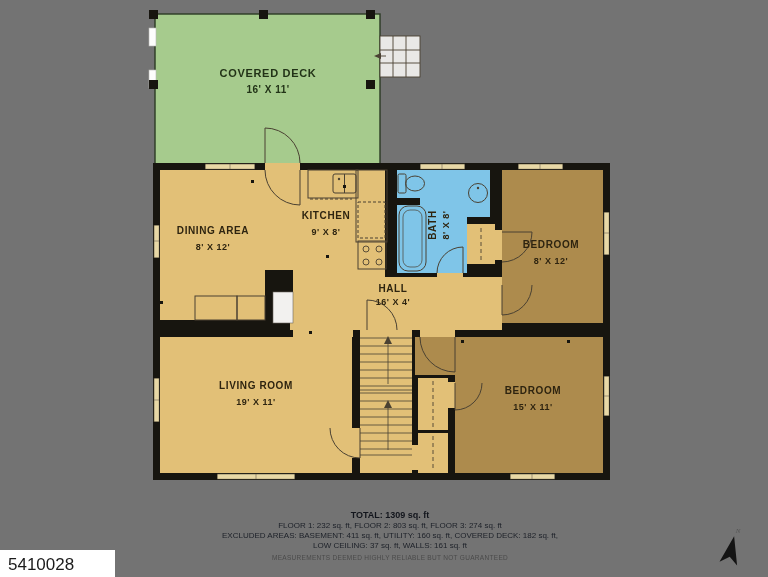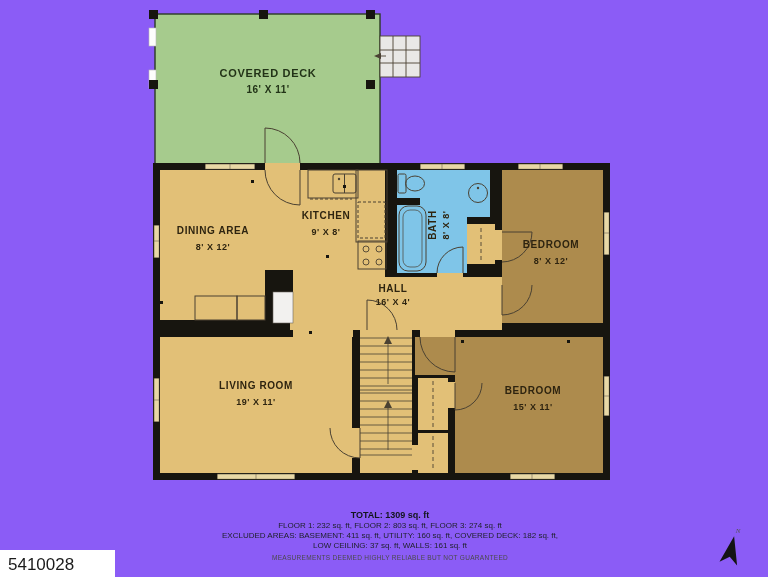--- a/index.html
+++ b/index.html
@@ -1,16 +1,16 @@
 <!DOCTYPE html>
 <html><head>
 <meta charset="utf-8">
 <style>
   html,body{margin:0;padding:0;background:#e9e8e6;}
-  .stage{position:relative;width:768px;height:577px;background:#8b5cf6;overflow:hidden;
+  .stage{position:relative;width:768px;height:577px;background:#737373;overflow:hidden;
          font-family:"Liberation Sans",sans-serif;}
   svg{display:block}
   .room-name{font:bold 10px "Liberation Sans",sans-serif;fill:#2e2410;letter-spacing:.6px;text-anchor:middle;}
   .room-dims{font:bold 9px "Liberation Sans",sans-serif;fill:#2e2410;letter-spacing:.5px;text-anchor:middle;}
   .deck-name{font:bold 11px "Liberation Sans",sans-serif;fill:#223317;letter-spacing:.7px;text-anchor:middle;}
   .deck-dims{font:bold 10px "Liberation Sans",sans-serif;fill:#223317;letter-spacing:.5px;text-anchor:middle;}
   .f-total{font:bold 9px "Liberation Sans",sans-serif;fill:#12151c;text-anchor:middle;}
   .f-line{font:8px "Liberation Sans",sans-serif;fill:#1c2028;text-anchor:middle;}
   .f-disc{font:6.5px "Liberation Sans",sans-serif;fill:#4a4a4a;text-anchor:middle;letter-spacing:.3px;}
   .lid{font:17px "Liberation Sans",sans-serif;fill:#1b1b1b;}

